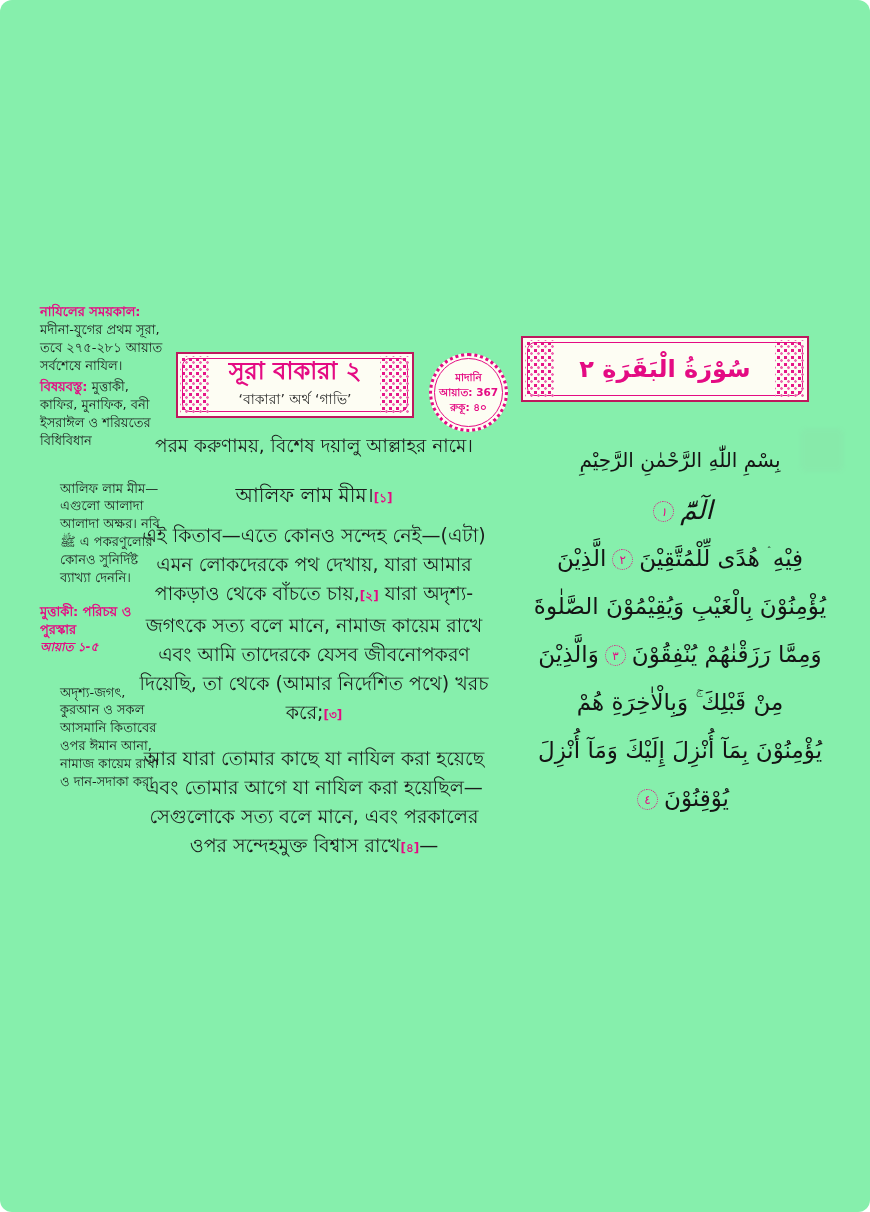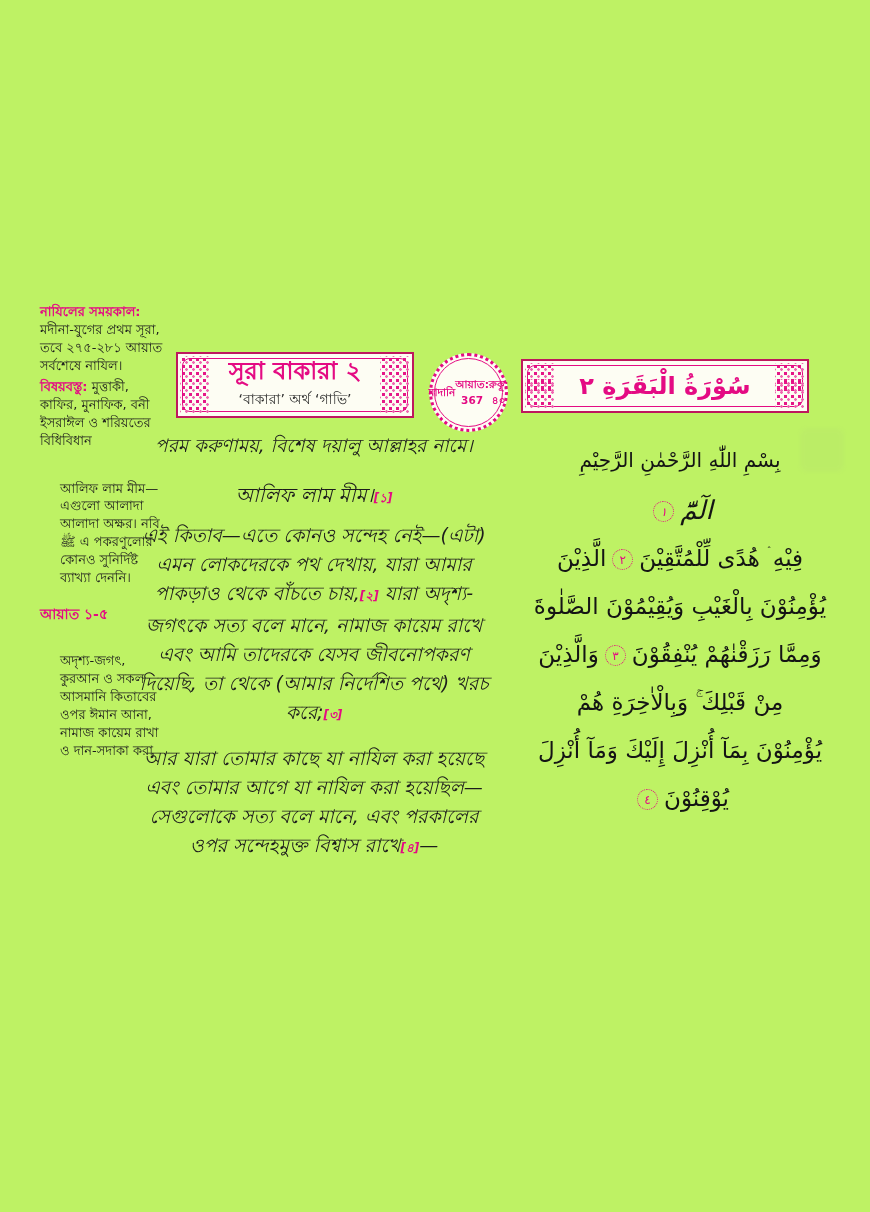--- a/index.html
+++ b/index.html
@@ -1,36 +1,36 @@
 <!DOCTYPE html>
 <html lang="bn"><head>
 <meta charset="utf-8">
 <style>
   * { margin:0; padding:0; box-sizing:border-box; }
   html,body { width:870px; }
   body { font-family:"DejaVu Sans", sans-serif; }
 
   .page {
     position:relative; width:870px; height:1212px;
-    background:#bef264; overflow:hidden; color:#1c1c1c;
+    background:#86efac; overflow:hidden; color:#1c1c1c;border-radius:12px;
   }
 
   
   .sidebar {
     position:absolute; left:40px; top:303px; width:126px;
     font-size:13px; line-height:1.38;
   }
   .side-head { color:#e40b83; font-weight:bold; }
   .side-head.block { display:block; }
   .side-body { color:#1c1c1c; }
   .side-sec { margin-bottom:3px; }
   .side-note { color:#1c1c1c; padding-left:20px; }
   .note-alif { margin-top:30px; }
   .sec-muttaqi { margin-top:16px; }
-  .verse-range { display:block; font-size:14px; font-weight:bold; color:#e40b83; margin-top:18px; }
+  .verse-range { display:block; font-size:12px; font-weight:bold; color:#e40b83; margin-top:0;font-style:italic; }
   .note-belief { margin-top:28px; }
 
   
   .ornate-box {
     position:relative; border:2px solid #be185d; background:#fdfdf3;
     display:flex; flex-direction:column; align-items:center; justify-content:center;
   }
   .ornate-box .inner-frame {
     position:absolute; inset:4px; border:1.5px solid #e40b83; border-radius:8px;
     pointer-events:none;
@@ -44,40 +44,40 @@
   }
   .corner.tl { left:2px; top:2px; border-top-left-radius:4px; }
   .corner.tr { right:2px; top:2px; }
   .corner.bl { left:2px; bottom:2px; }
   .corner.br { right:2px; bottom:2px; }
 
   .bn-header { position:absolute; left:176px; top:352px; width:238px; height:66px; }
   .bn-header .title { color:#e40b83; font-weight:bold; font-size:24px; line-height:1.1; }
   .bn-header .subtitle { color:#2a2a2a; font-size:14px; margin-top:3px; }
 
-  .ar-header { position:absolute; left:521px; top:359px; width:288px; height:54px; }
+  .ar-header { position:absolute; left:521px; top:336px; width:288px; height:66px; }
   .ar-header .title-ar { color:#e40b83; font-weight:bold; font-size:24px; direction:rtl; }
 
   
   .badge {
     position:absolute; left:429px; top:353px; width:79px; height:79px;
     border-radius:50%; border:3px dotted #e40b83;
-    display:flex; flex-direction:row; align-items:center; justify-content:center;
+    display:flex; flex-direction:column; align-items:center; justify-content:center;
     color:#e40b83; font-size:10.5px; font-weight:bold; line-height:1.45; text-align:center;
     background:#fdfdf3;
   }
   .badge::before {
     content:""; position:absolute; inset:2px; border-radius:50%;
     border:1px solid #e40b83;
   }
 
   
   .center-col {
     position:absolute; left:133px; top:432px; width:362px;
-    text-align:center; color:#1c1c1c;font-style:italic;
+    text-align:center; color:#1c1c1c;
   }
   .bismillah-bn { font-size:18.5px; margin-bottom:17px; }
   .verse-one { font-size:20px; margin-bottom:8px; }
   .para { font-size:19px; line-height:29px; margin-bottom:14px; }
   .ref { color:#e40b83; font-size:12px; font-weight:bold; }
 
   
   .right-col {
     position:absolute; left:514px; top:448px; width:332px;
     direction:rtl; text-align:center; color:#141414;
@@ -103,20 +103,21 @@
 
   <aside class="sidebar">
     <div class="side-sec">
       <span class="side-head block">নাযিলের সময়কাল:</span><span class="side-body">মদীনা-যুগের প্রথম সূরা, তবে ২৭৫-২৮১ আয়াত সর্বশেষে নাযিল।</span>
     </div>
     <div class="side-sec">
       <span class="side-head">বিষয়বস্তু:</span><span class="side-body"> মুত্তাকী, কাফির, মুনাফিক, বনী ইসরাঈল ও শরিয়তের বিধিবিধান</span>
     </div>
     <div class="side-note note-alif">আলিফ লাম মীম—এগুলো আলাদা আলাদা অক্ষর। নবি ﷺ এ পকরণুলোর কোনও সুনির্দিষ্ট ব্যাখ্যা দেননি।</div>
     <div class="side-sec sec-muttaqi">
+      <span class="side-head block">মুত্তাকী: পরিচয় ও পুরস্কার</span>
       <span class="verse-range">আয়াত ১-৫</span>
     </div>
     <div class="side-note note-belief">অদৃশ্য-জগৎ, কুরআন ও সকল আসমানি কিতাবের ওপর ঈমান আনা, নামাজ কায়েম রাখা ও দান-সদাকা করা</div>
   </aside>
 
   <div class="ornate-box bn-header">
     <div class="inner-frame"></div>
     <div class="corner tl"></div>
     <div class="corner tr"></div>
     <div class="corner bl"></div>

